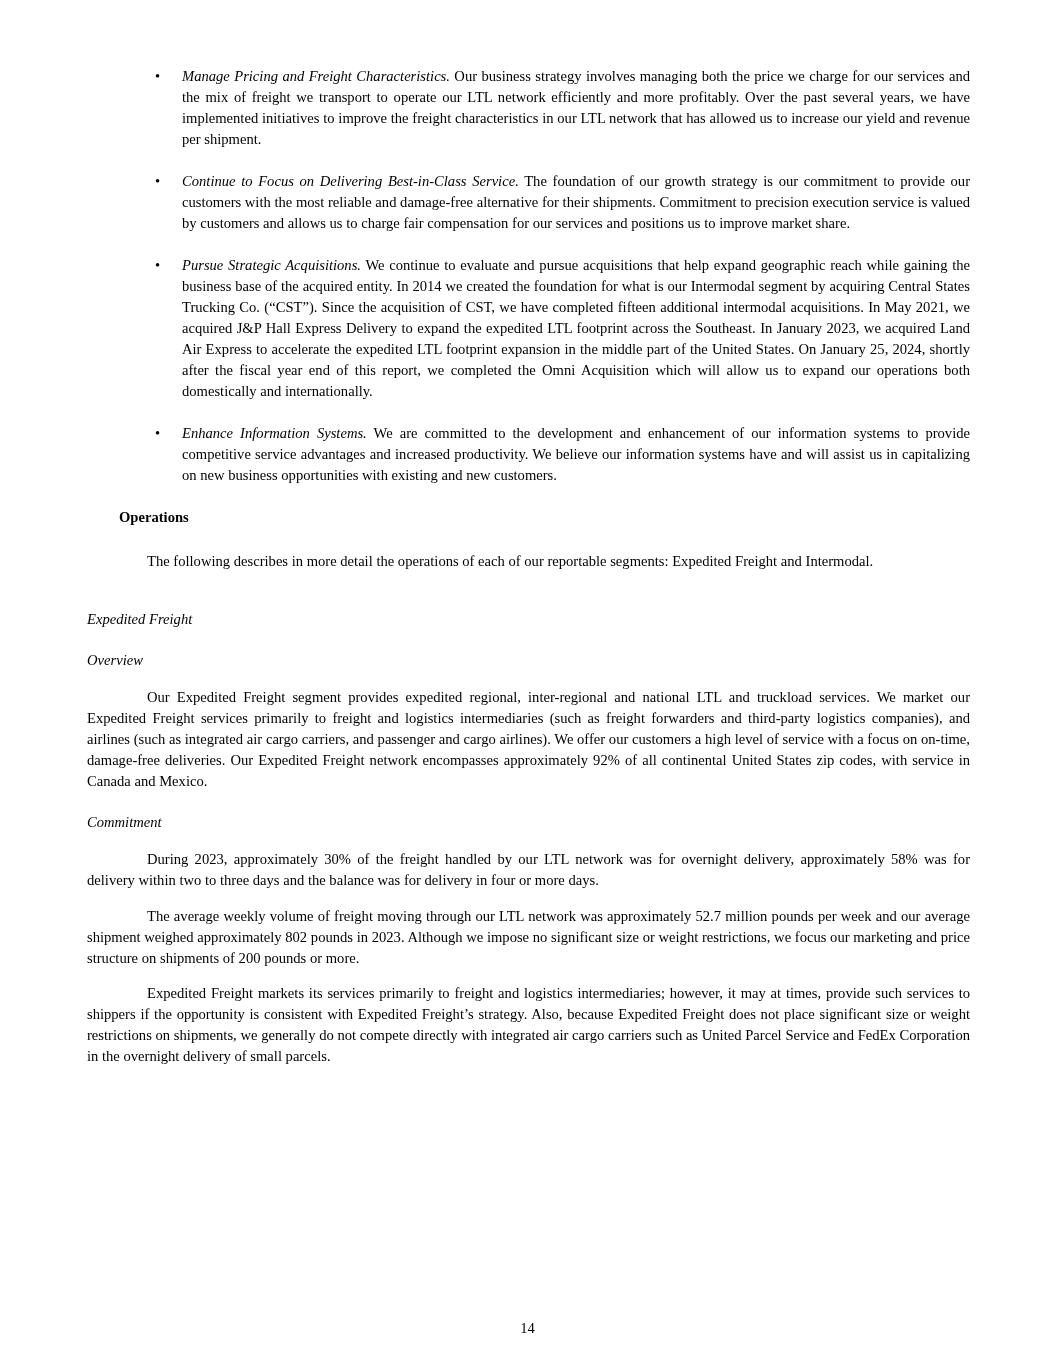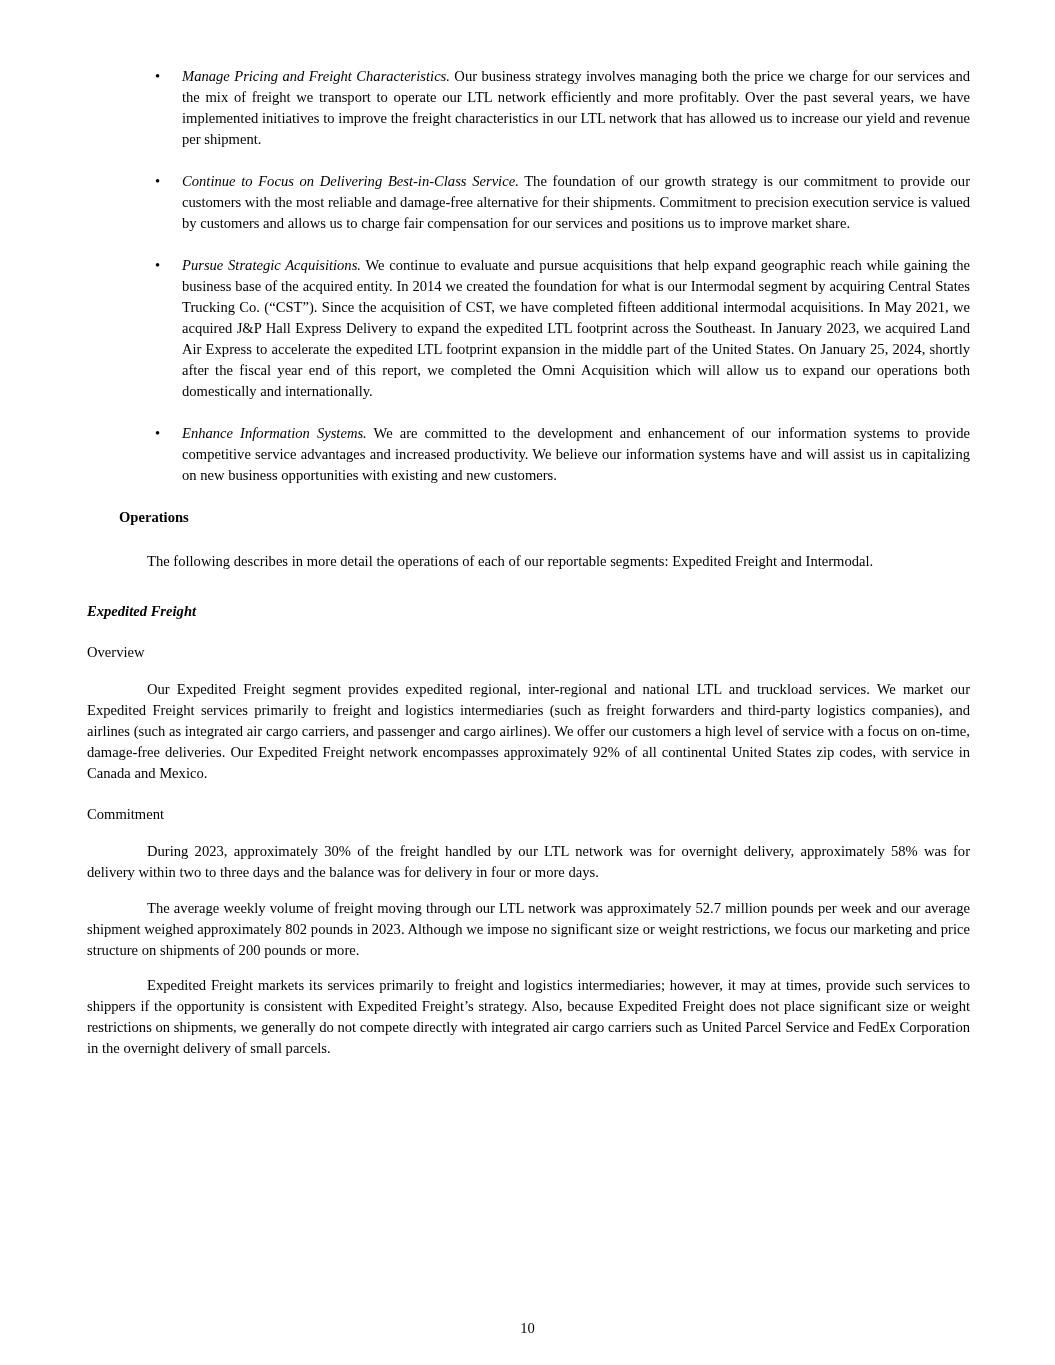--- a/index.html
+++ b/index.html
@@ -32,25 +32,26 @@
   }
   .run-in {
     font-style: italic;
   }
   .h-bold {
     font-weight: bold;
     margin-top: 19px;
     margin-left: 32px;
   }
   .h-bolditalic {
-    font-weight: bold;
+    font-weight: normal;
     font-style: italic;
-    margin-top: 24px;
+    margin-top: 32px;
   }
   .h-italic {
+    font-style: italic;
     margin-top: 20px;
   }
   .para {
     text-align: justify;
     text-indent: 60px;
     margin-top: 16px;
   }
   .para.gap {
     margin-top: 6px;
   }
@@ -118,13 +119,13 @@
   <div class="h-italic">Commitment</div>
 
   <p class="para">During 2023, approximately 30% of the freight handled by our LTL network was for overnight delivery, approximately 58% was for delivery within two to three days and the balance was for delivery in four or more days.</p>
 
   <p class="para gap">The average weekly volume of freight moving through our LTL network was approximately 52.7 million pounds per week and our average shipment weighed approximately 802 pounds in 2023. Although we impose no significant size or weight restrictions, we focus our marketing and price structure on shipments of 200 pounds or more.</p>
 
   <p class="para gap">Expedited Freight markets its services primarily to freight and logistics intermediaries; however, it may at times, provide such services to shippers if the opportunity is consistent with Expedited Freight’s strategy. Also, because Expedited Freight does not place significant size or weight restrictions on shipments, we generally do not compete directly with integrated air cargo carriers such as United Parcel Service and FedEx Corporation in the overnight delivery of small parcels.</p>
 
 </div>
 
-<div class="pagenum">10</div>
+<div class="pagenum">14</div>
 
 </body></html>

